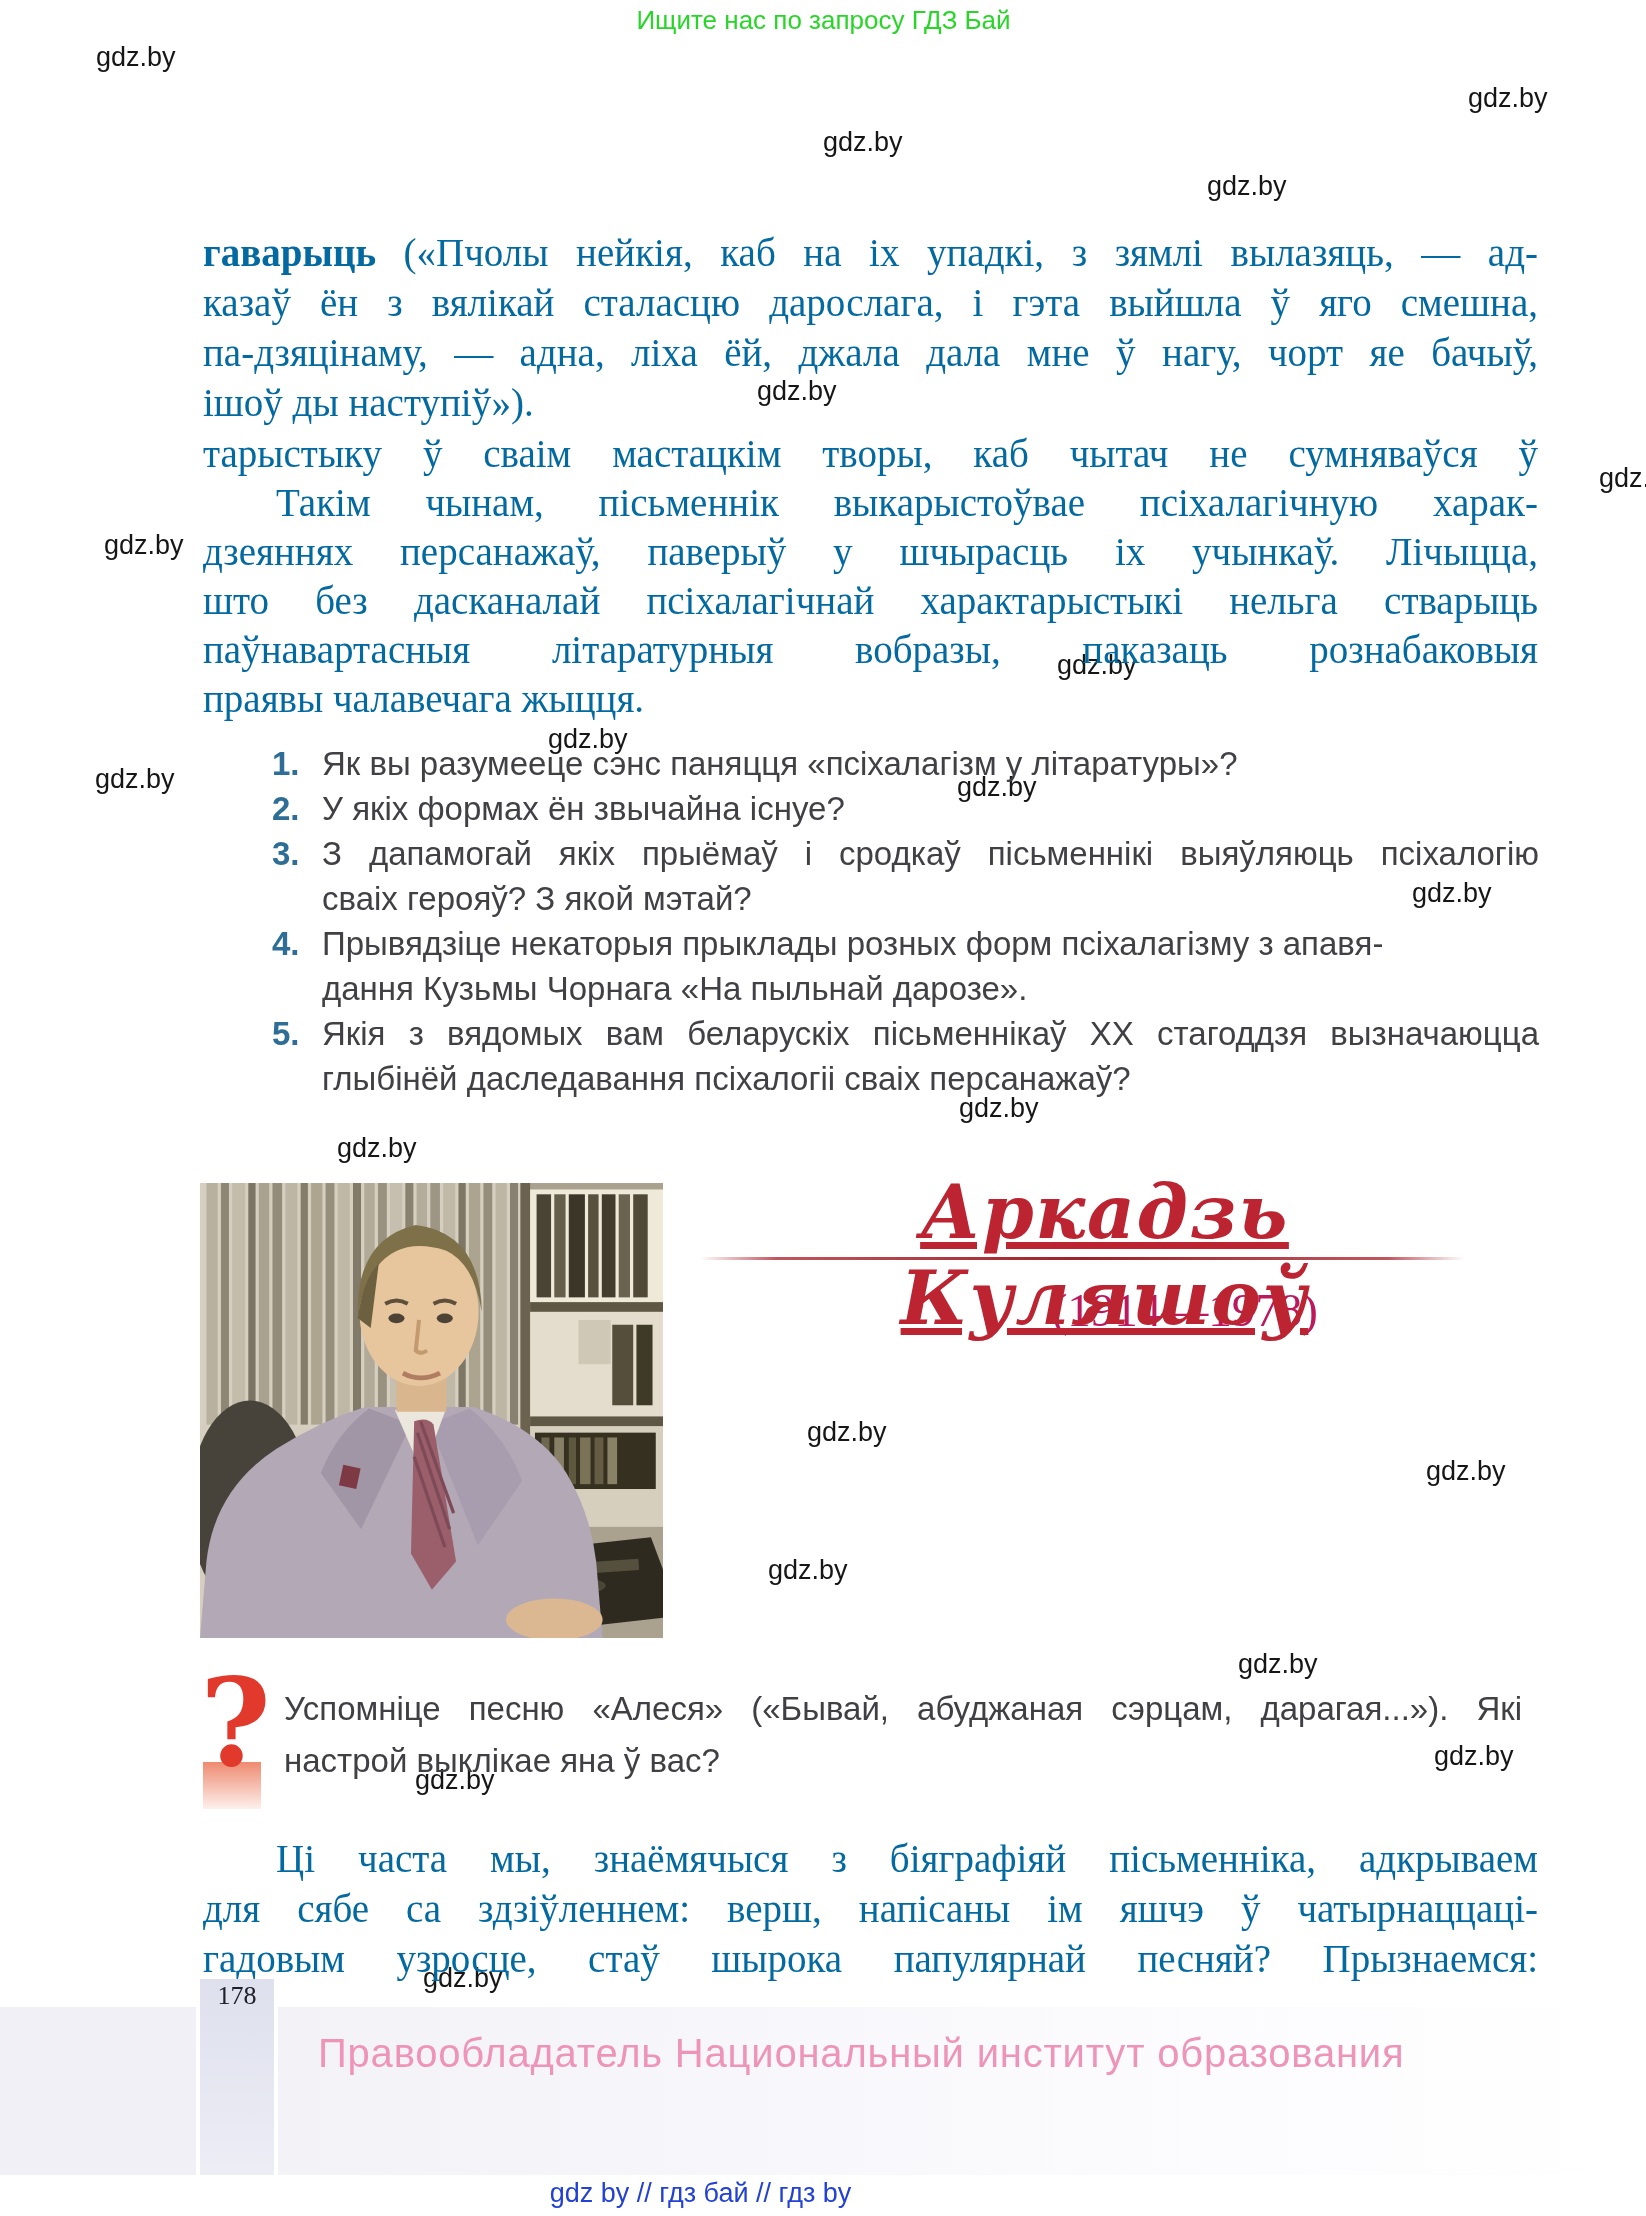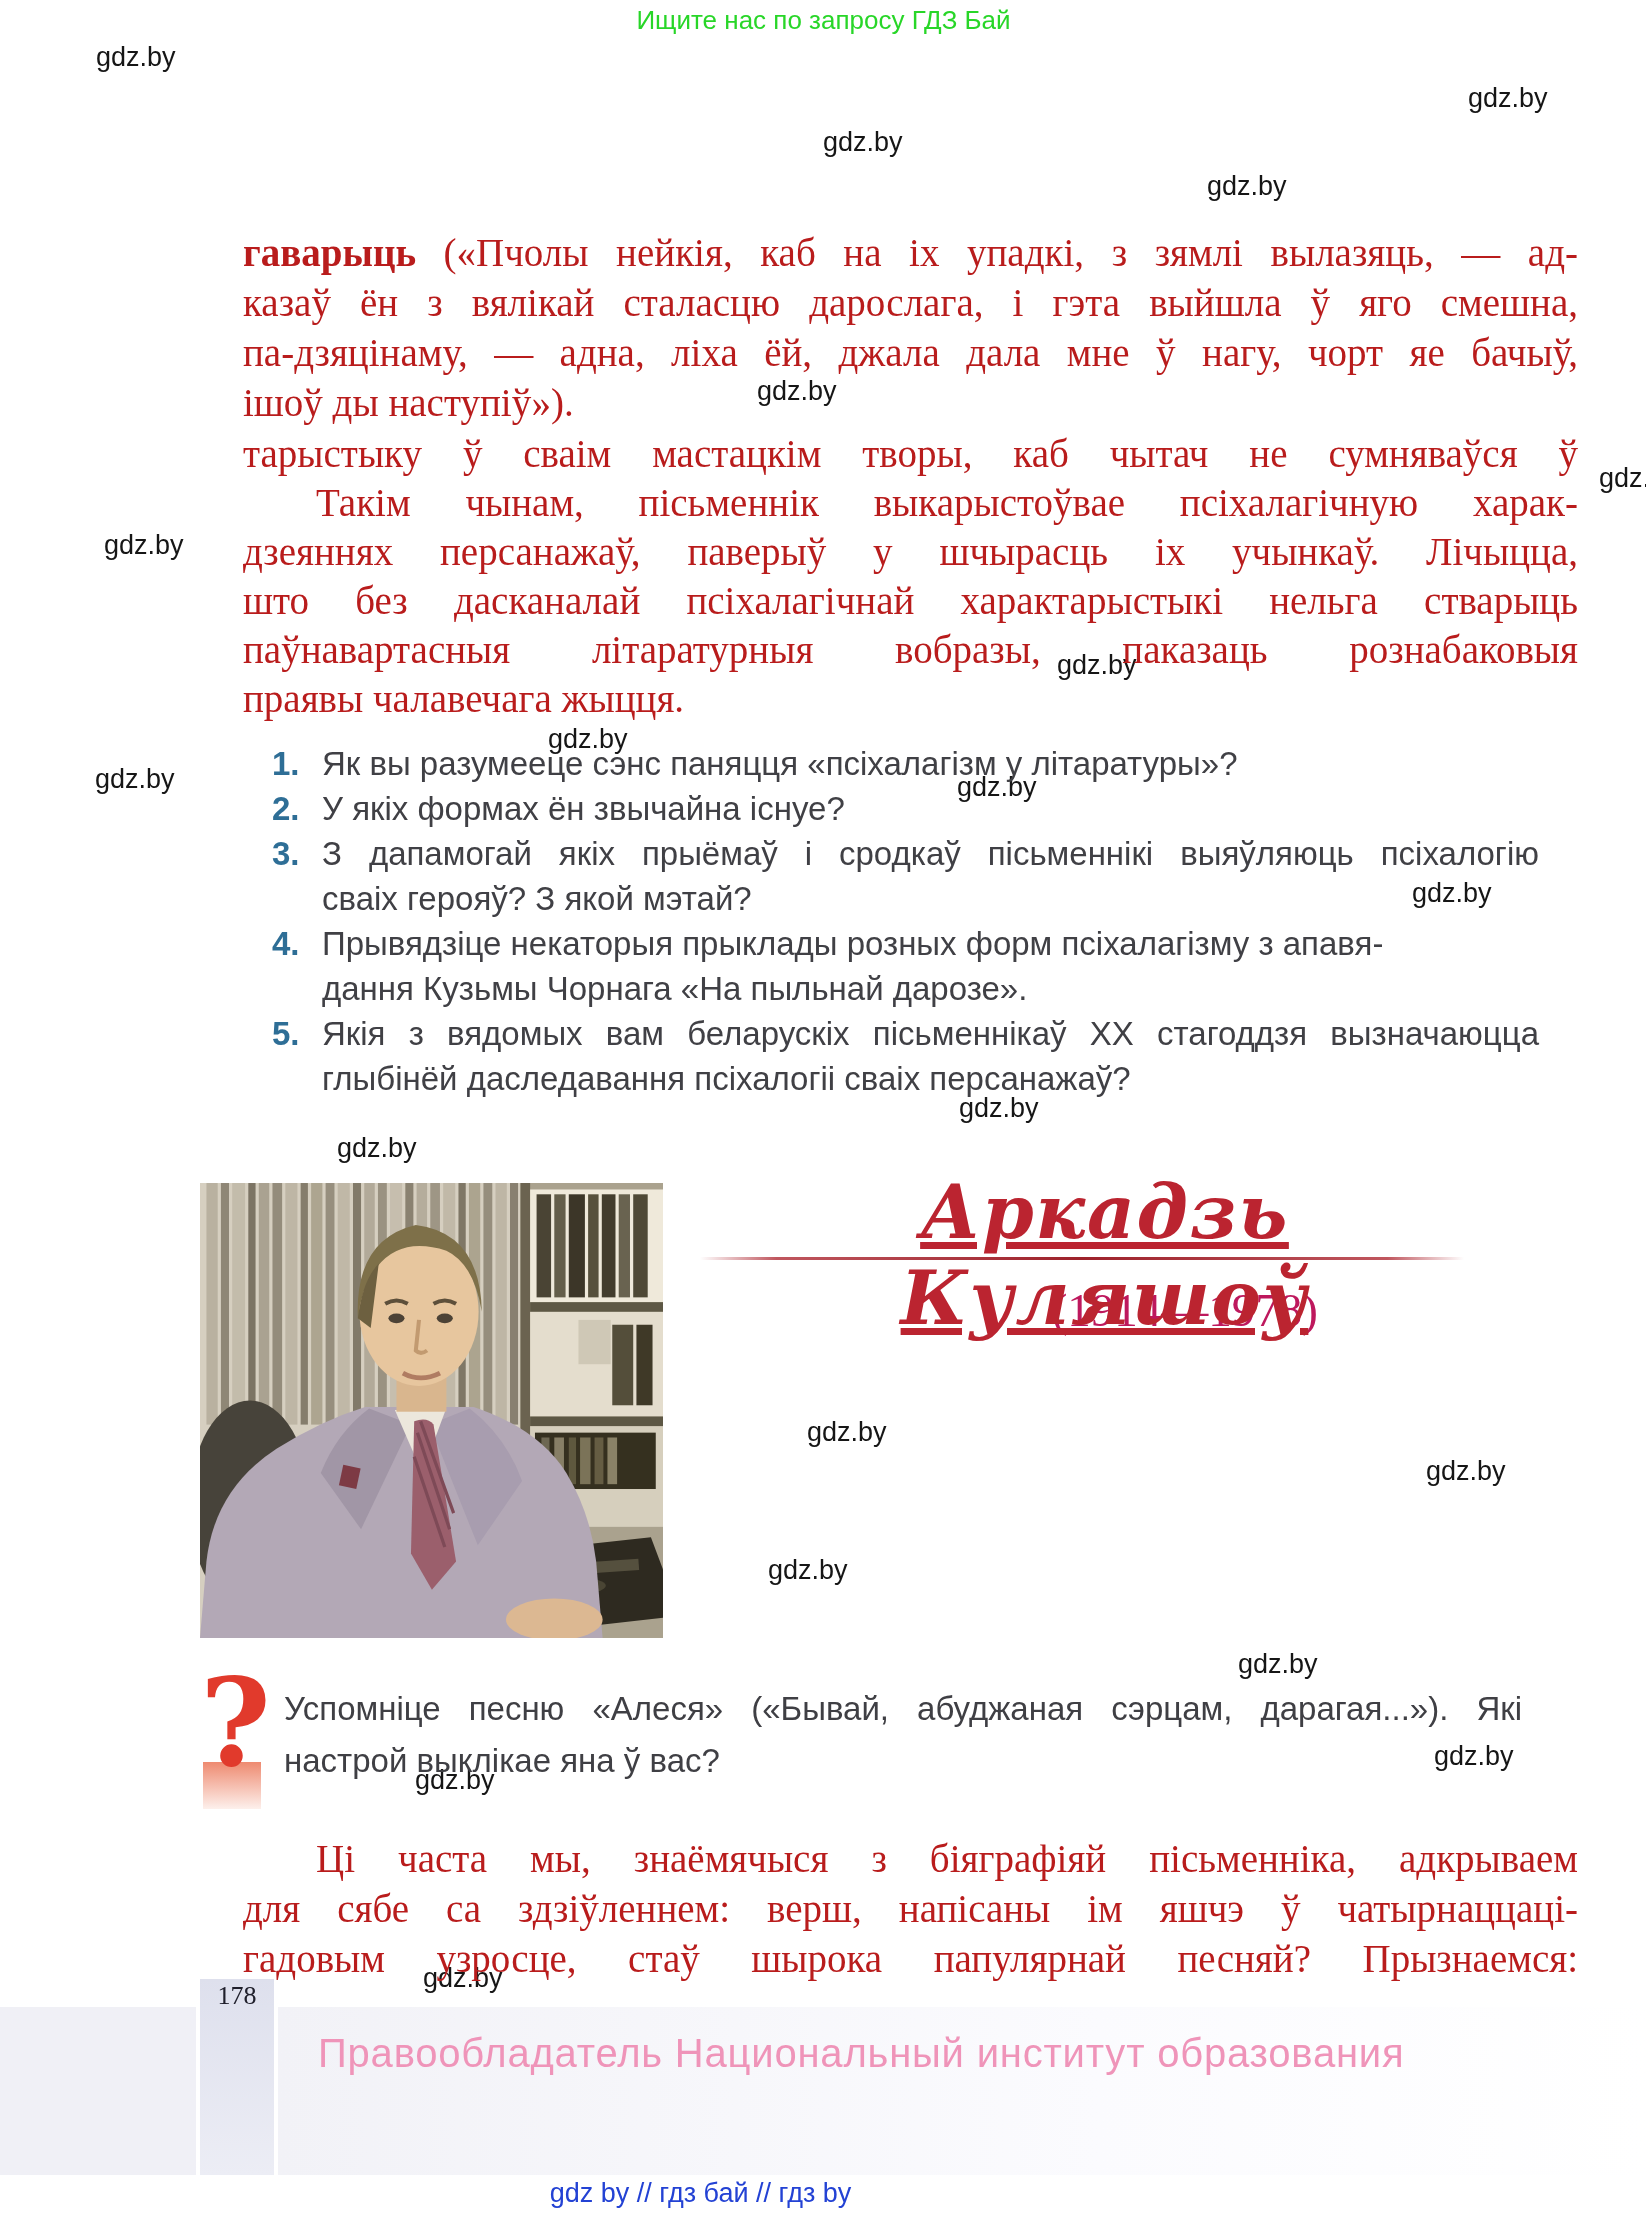--- a/index.html
+++ b/index.html
@@ -14,21 +14,21 @@
   .wm4{left:1159px;top:171px}.wm5{left:709px;top:376px}  .wm6{left:1551px;top:463px}
   .wm7{left:56px;top:530px}  .wm8{left:1009px;top:650px} .wm9{left:500px;top:724px}
   .wm10{left:47px;top:764px} .wm11{left:909px;top:772px}.wm12{left:1364px;top:878px}
   .wm13{left:911px;top:1093px}.wm14{left:289px;top:1133px}.wm15{left:759px;top:1417px}
   .wm16{left:1378px;top:1456px}.wm17{left:720px;top:1555px}.wm18{left:1190px;top:1649px}
   .wm19{left:1386px;top:1741px}.wm20{left:367px;top:1765px}.wm21{left:375px;top:1963px}
   .wm22{left:1227px;top:2005px}.wm23{left:893px;top:2090px}.wm24{left:677px;top:2136px}
 
   
   .para{position:absolute;left:203px;width:1335px;
-        font-family:"Liberation Serif", serif;font-size:39px;line-height:50px;color:#b91c1c;margin-left:40px;}
+        font-family:"Liberation Serif", serif;font-size:39px;line-height:50px;color:#0369a1;}
   #para1{top:228px}
   #para2{top:429px;line-height:49px}
   #para3{top:1834px}
   .j{text-align:justify;text-align-last:justify;}
   .indent{text-indent:73px;}
   .lead{font-weight:bold;}
 
   
   #qlist{position:absolute;left:272px;top:741px;width:1267px;
          font-size:33px;line-height:45px;color:#404045;}

